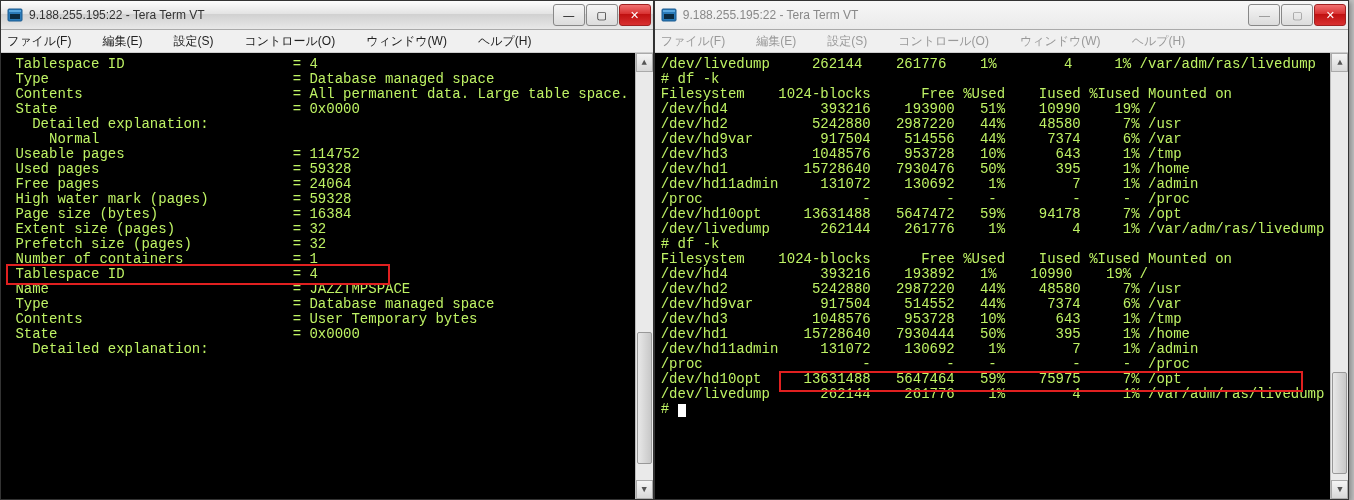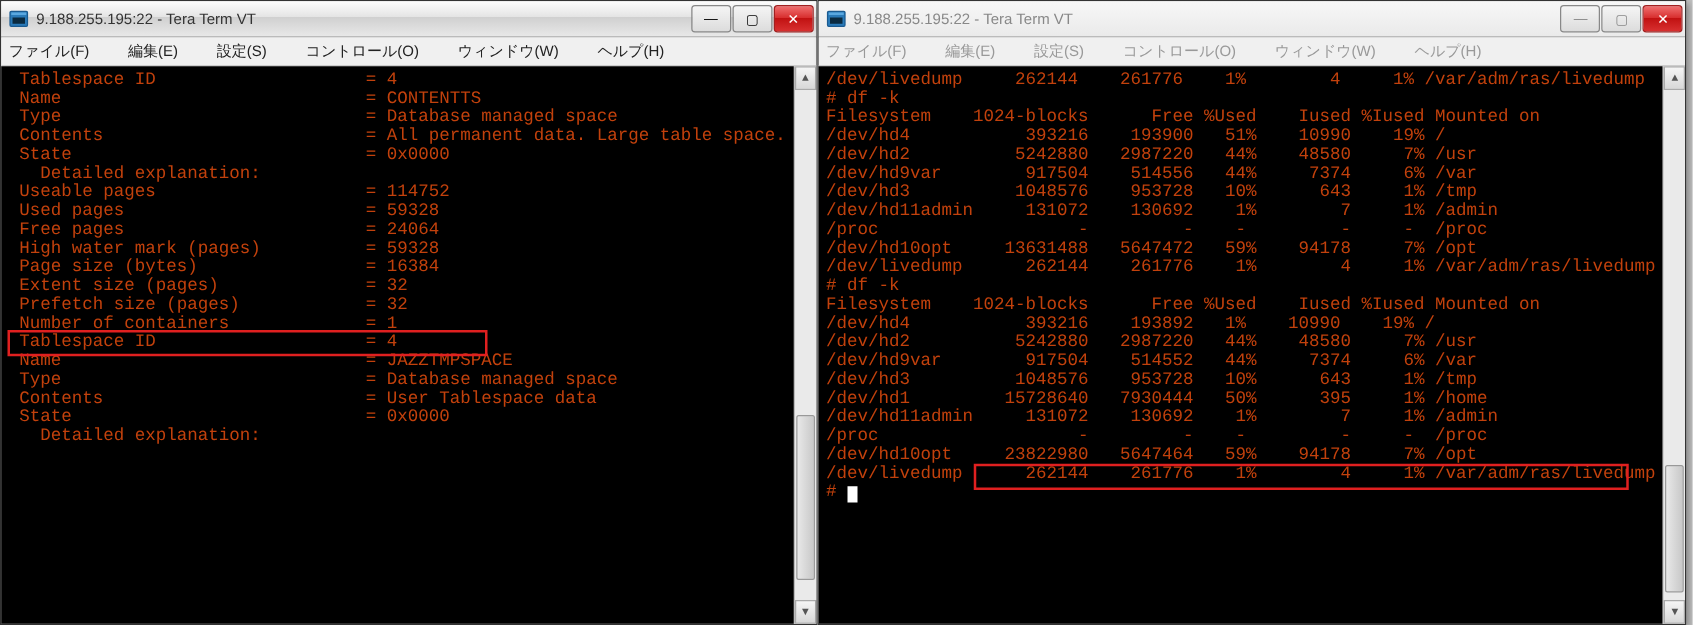--- a/index.html
+++ b/index.html
@@ -79,21 +79,21 @@
     border-bottom: 1px solid #ccc;
     font-family: "MS UI Gothic", sans-serif;
     font-size: 12px;
     gap: 31px;
     color: #222;
   }
   .menubar.inactive { color: #999; }
   .terminal {
     flex: 1;
     background: #000;
-    color: #c2410c;
+    color: #bef264;
     padding: 4px 6px;
     font-family: "MS Gothic", "Courier New", monospace;
     font-size: 14px;
     line-height: 15px;
     letter-spacing: 0;
     overflow: hidden;
     position: relative;
   }
   .terminal .row { white-space: pre; }
   .highlight-box {
@@ -149,38 +149,38 @@
         <span>編集(E)</span>
         <span>設定(S)</span>
         <span>コントロール(O)</span>
         <span>ウィンドウ(W)</span>
         <span>ヘルプ(H)</span>
       </div>
       <div class="term-wrap">
         <div class="terminal">
           <div class="row"></div>
           <div class="row"> Tablespace ID                    = 4</div>
-          <div class="row"> Name                             = CONTENTTS</div>
           <div class="row"> Type                             = Database managed space</div>
           <div class="row"> Contents                         = All permanent data. Large table space.</div>
           <div class="row"> State                            = 0x0000</div>
           <div class="row">   Detailed explanation:</div>
+          <div class="row">     Normal</div>
           <div class="row"> Useable pages                    = 114752</div>
           <div class="row"> Used pages                       = 59328</div>
           <div class="row"> Free pages                       = 24064</div>
           <div class="row"> High water mark (pages)          = 59328</div>
           <div class="row"> Page size (bytes)                = 16384</div>
           <div class="row"> Extent size (pages)              = 32</div>
           <div class="row"> Prefetch size (pages)            = 32</div>
           <div class="row"> Number of containers             = 1</div>
           <div class="row"></div>
           <div class="row"> Tablespace ID                    = 4</div>
           <div class="row"> Name                             = JAZZTMPSPACE</div>
           <div class="row"> Type                             = Database managed space</div>
-          <div class="row"> Contents                         = User Tablespace data</div>
+          <div class="row"> Contents                         = User Temporary bytes</div>
           <div class="row"> State                            = 0x0000</div>
           <div class="row">   Detailed explanation:</div>
           <div class="highlight-box" style="top: 211px; left: 5px; width: 380px; height: 17px;"></div>
         </div>
         <div class="scrollbar-v">
           <div class="sb-btn">▲</div>
           <div class="sb-track">
             <div class="sb-thumb" style="top:260px;height:130px"></div>
           </div>
           <div class="sb-btn">▼</div>
@@ -211,34 +211,35 @@
       </div>
       <div class="term-wrap">
         <div class="terminal">
           <div class="row">/dev/livedump     262144    261776    1%        4     1% /var/adm/ras/livedump</div>
           <div class="row"># df -k</div>
           <div class="row">Filesystem    1024-blocks      Free %Used    Iused %Iused Mounted on</div>
           <div class="row">/dev/hd4           393216    193900   51%    10990    19% /</div>
           <div class="row">/dev/hd2          5242880   2987220   44%    48580     7% /usr</div>
           <div class="row">/dev/hd9var        917504    514556   44%     7374     6% /var</div>
           <div class="row">/dev/hd3          1048576    953728   10%      643     1% /tmp</div>
+          <div class="row">/dev/hd1         15728640   7930476   50%      395     1% /home</div>
           <div class="row">/dev/hd11admin     131072    130692    1%        7     1% /admin</div>
           <div class="row">/proc                   -         -    -         -     -  /proc</div>
           <div class="row">/dev/hd10opt     13631488   5647472   59%    94178     7% /opt</div>
           <div class="row">/dev/livedump      262144    261776    1%        4     1% /var/adm/ras/livedump</div>
           <div class="row"># df -k</div>
           <div class="row">Filesystem    1024-blocks      Free %Used    Iused %Iused Mounted on</div>
           <div class="row">/dev/hd4           393216    193892   1%    10990    19% /</div>
           <div class="row">/dev/hd2          5242880   2987220   44%    48580     7% /usr</div>
           <div class="row">/dev/hd9var        917504    514552   44%     7374     6% /var</div>
           <div class="row">/dev/hd3          1048576    953728   10%      643     1% /tmp</div>
           <div class="row">/dev/hd1         15728640   7930444   50%      395     1% /home</div>
           <div class="row">/dev/hd11admin     131072    130692    1%        7     1% /admin</div>
           <div class="row">/proc                   -         -    -         -     -  /proc</div>
-          <div class="row">/dev/hd10opt     23822980   5647464   59%    94178     7% /opt</div>
+          <div class="row">/dev/hd10opt     13631488   5647464   59%    75975     7% /opt</div>
           <div class="row">/dev/livedump      262144    261776    1%        4     1% /var/adm/ras/livedump</div>
           <div class="row"># <span class="cursor"></span></div>
           <div class="highlight-box" style="top: 318px; left: 124px; width: 520px; height: 17px;"></div>
         </div>
         <div class="scrollbar-v">
           <div class="sb-btn">▲</div>
           <div class="sb-track">
             <div class="sb-thumb" style="top:300px;height:100px"></div>
           </div>
           <div class="sb-btn">▼</div>

